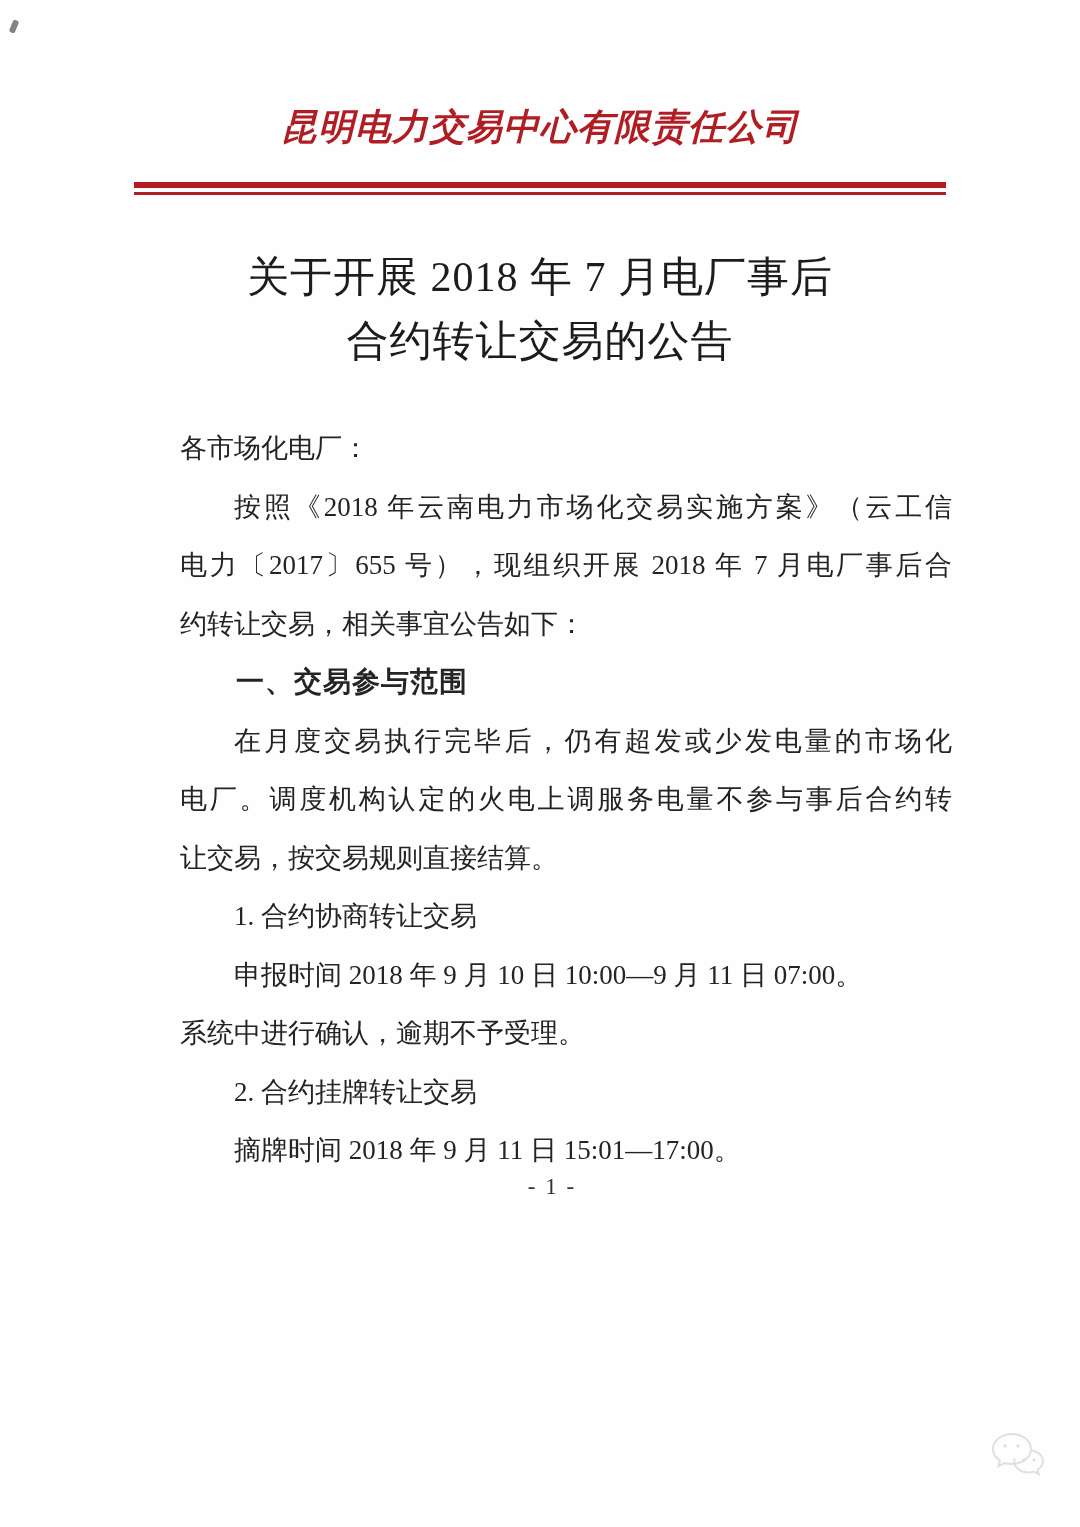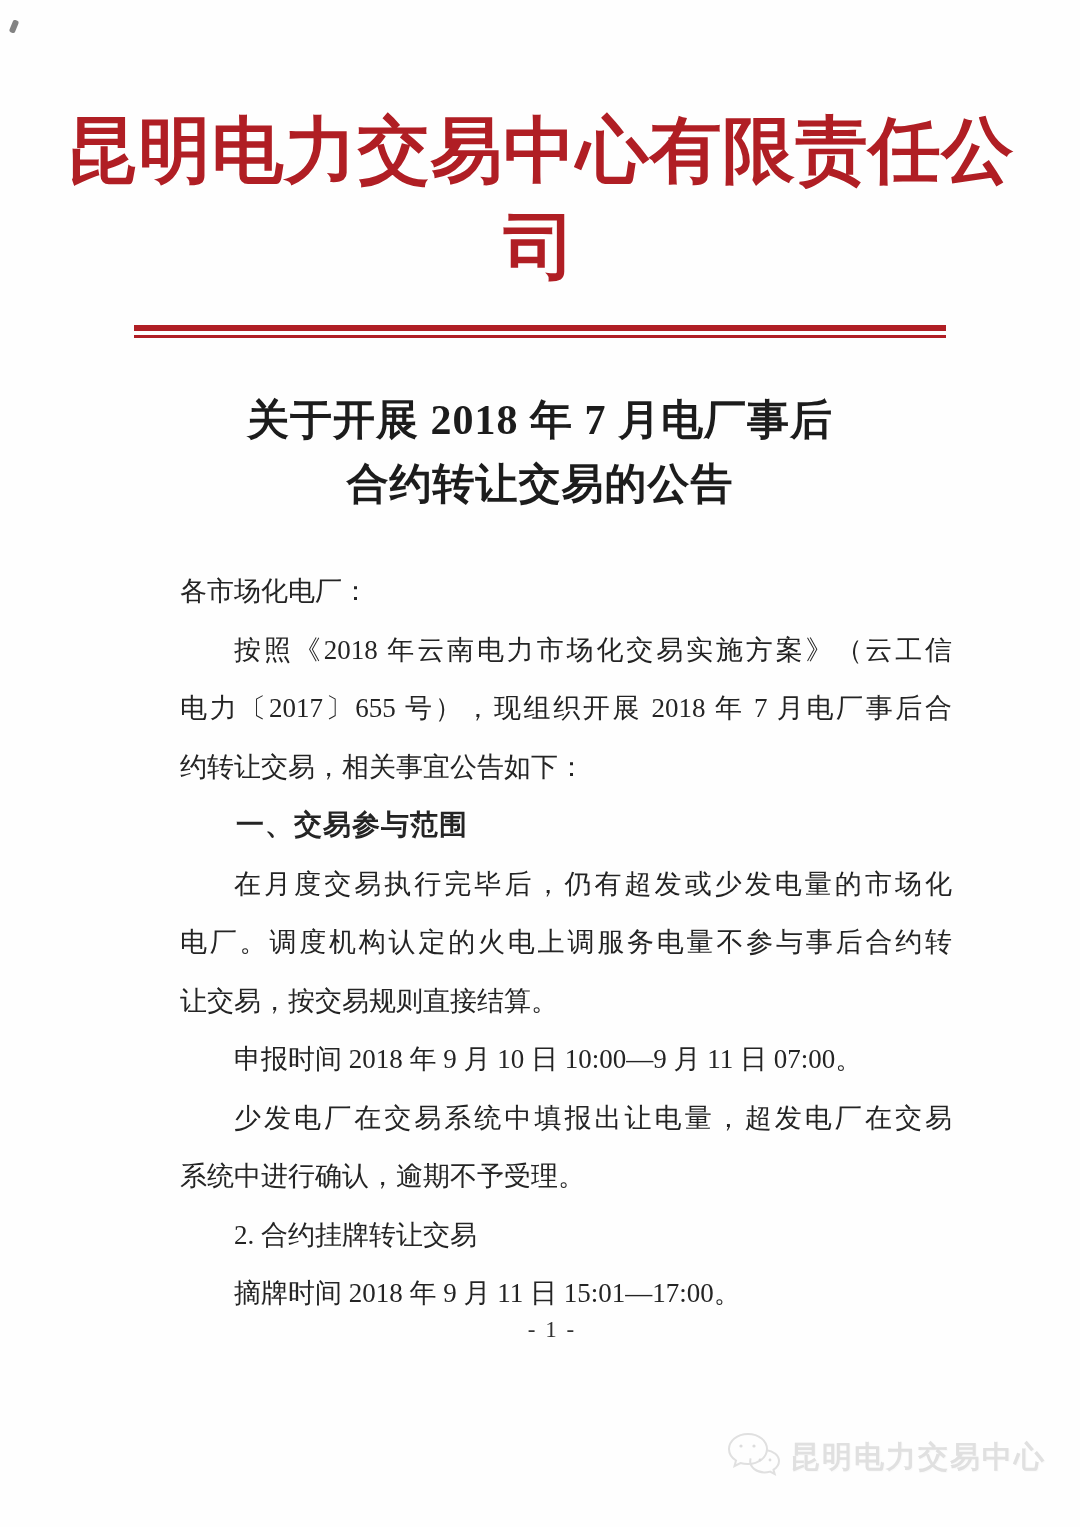--- a/index.html
+++ b/index.html
@@ -7,37 +7,38 @@
     position:relative;
     width:1080px;height:1527px;
     background:#fefefe;
     overflow:hidden;
     font-family:"Liberation Serif","DejaVu Serif",serif;
     color:#242424;
   }
   .org-title{
     margin:103px 40px 0;
     text-align:center;
-    font-size:72px;
+    font-size:36px;
     font-weight:bold;
     letter-spacing:1px;
     color:#b01e24;
+    font-style:italic;
   }
   .rule{
     margin:30px auto 0;
     width:812px;
     height:4px;
     border-top:6px solid #b01e24;
     border-bottom:3px solid #b01e24;
   }
   .doc-title{
     margin-top:50px;
     text-align:center;
     font-size:42px;
-    font-weight:bold;
+    font-weight:normal;
     line-height:64px;
     color:#1c1c1c;
     letter-spacing:1px;
   }
   .body-text{
     margin:46px 0 0 152px;
     width:800px;
   }
   .ln{
     font-size:27px;
@@ -106,36 +107,35 @@
 
   <div class="body-text">
     <div class="ln">各市场化电厂：</div>
     <div class="ln ind fill">按照《2018 年云南电力市场化交易实施方案》（云工信</div>
     <div class="ln fill">电力〔2017〕655 号），现组织开展 2018 年 7 月电厂事后合</div>
     <div class="ln">约转让交易，相关事宜公告如下：</div>
     <div class="ln ind hd">一、交易参与范围</div>
     <div class="ln ind fill">在月度交易执行完毕后，仍有超发或少发电量的市场化</div>
     <div class="ln fill">电厂。调度机构认定的火电上调服务电量不参与事后合约转</div>
     <div class="ln">让交易，按交易规则直接结算。</div>
+    <div class="ln ind">1. 合约协商转让交易</div>
     <div class="ln ind">申报时间 2018 年 9 月 10 日 10:00—9 月 11 日 07:00。</div>
-    <div class="ln ind fill">少发电厂在交易系统中填报出让电量，超发电厂在交易</div>
     <div class="ln">系统中进行确认，逾期不予受理。</div>
     <div class="ln ind">2. 合约挂牌转让交易</div>
     <div class="ln ind">摘牌时间 2018 年 9 月 11 日 15:01—17:00。</div>
   </div>
 
   <div class="page-num">- 1 -</div>
 
   <div class="watermark">
     <span>
       <svg class="wm-icon" viewBox="0 0 56 48" fill="none" stroke="#e0e0e0" stroke-width="2">
         <path d="M22 4 C11 4 3 11 3 19 C3 24 6 28 10 30.5 L8.5 36 L14.5 33 C16.8 33.7 19.3 34 22 34 C33 34 41 27 41 19 C41 11 33 4 22 4 Z"></path>
         <circle cx="15" cy="16" r="1.6" fill="#dcdcdc" stroke="none"></circle>
         <circle cx="28" cy="16" r="1.6" fill="#dcdcdc" stroke="none"></circle>
         <path d="M40 20 C47.5 21 53 25.5 53 31 C53 34.6 50.7 37.7 47.5 39.7 L48.7 44 L44 41.6 C42.3 42.1 40.4 42.4 38.4 42.4 C30.5 42.4 24.2 37.4 24.2 31.3 C24.2 30.3 24.4 29.3 24.7 28.4"></path>
         <circle cx="34" cy="30" r="1.4" fill="#dcdcdc" stroke="none"></circle>
         <circle cx="44" cy="30" r="1.4" fill="#dcdcdc" stroke="none"></circle>
       </svg>
     </span>
-    <span>昆明电力交易中心</span>
   </div>
 
 </div>
 
 </body></html>

